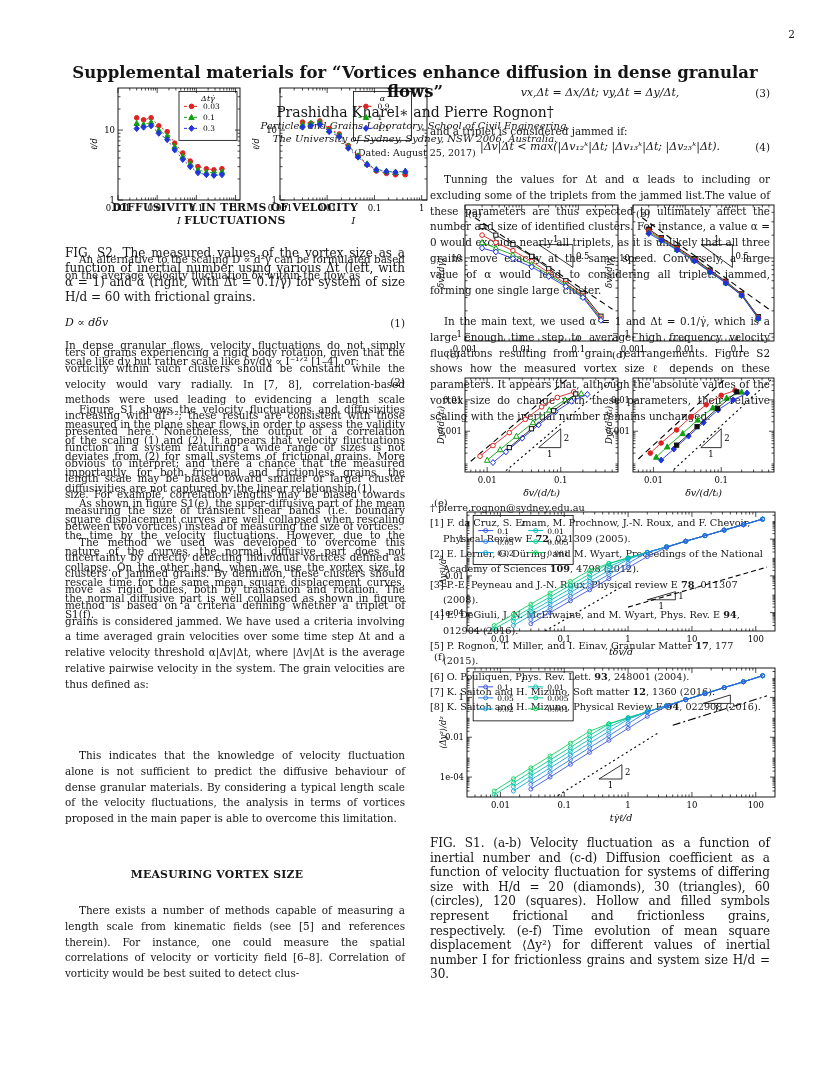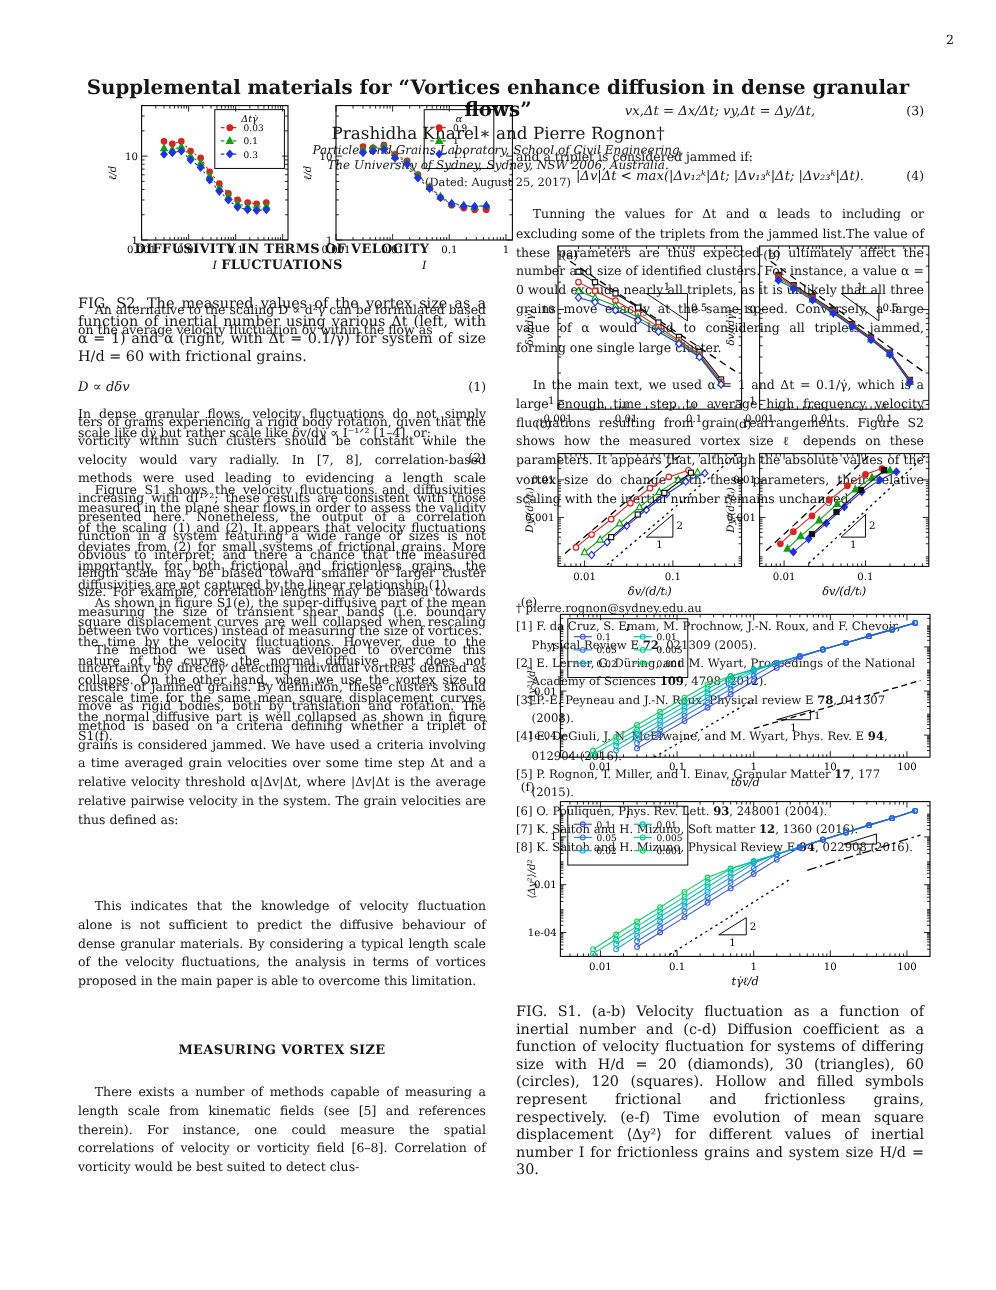--- a/index.html
+++ b/index.html
@@ -54,21 +54,21 @@
   <div class="just body-text ind">As shown in figure S1(e), the super-diffusive part of the mean square displacement curves are well collapsed when rescaling the time by the velocity fluctuations. However, due to the nature of the curves, the normal diffusive part does not collapse. On the other hand, when we use the vortex size to rescale time for the same mean square displacement curves, the normal diffusive part is well collapsed as shown in figure S1(f).</div>
 </div>
 
 <div class="abs" style="left:65px;top:345px;width:340px">
   <div class="just body-text">ters of grains experiencing a rigid body rotation, given that the vorticity within such clusters should be constant while the velocity would vary radially. In [7, 8], correlation-based methods were used leading to evidencing a length scale increasing with dI¹ᐟ²; these results are consistent with those presented here. Nonetheless, the output of a correlation function in a system featuring a wide range of sizes is not obvious to interpret; and there a chance that the measured length scale may be biased toward smaller or larger cluster size. For example, correlation lengths may be biased towards measuring the size of transient shear bands (i.e. boundary between two vortices) instead of measuring the size of vortices.</div>
   <div class="just body-text ind">The method we used was developed to overcome this uncertainty by directly detecting individual vortices defined as clusters of jammed grains. By definition, these clusters should move as rigid bodies, both by translation and rotation. The method is based on a criteria defining whether a triplet of grains is considered jammed. We have used a criteria involving a time averaged grain velocities over some time step Δt and a relative velocity threshold α|Δv|Δt, where |Δv|Δt is the average relative pairwise velocity in the system. The grain velocities are thus defined as:</div>
 </div>
 
 <div class="abs just body-text ind" style="left:65px;top:748px;width:340px">This indicates that the knowledge of velocity fluctuation alone is not sufficient to predict the diffusive behaviour of dense granular materials. By considering a typical length scale of the velocity fluctuations, the analysis in terms of vortices proposed in the main paper is able to overcome this limitation.</div>
 
-<div class="abs center heading" style="left:65px;top:868px;width:340px">MEASURING VORTEX SIZE</div>
+<div class="abs center heading" style="left:47px;top:868px;width:340px">MEASURING VORTEX SIZE</div>
 
 <div class="abs just body-text ind" style="left:65px;top:903px;width:340px">There exists a number of methods capable of measuring a length scale from kinematic fields (see [5] and references therein). For instance, one could measure the spatial correlations of velocity or vorticity field [6–8]. Correlation of vorticity would be best suited to detect clus-</div>
 
 <div class="eqrow" style="left:430px;top:86px;width:340px">
   <div class="center eq">vx,Δt = Δx/Δt; vy,Δt = Δy/Δt,</div>
   <div class="eqno">(3)</div>
 </div>
 <div class="abs body-text" style="left:430px;top:124px;width:340px">and a triplet is considered jammed if:</div>
 <div class="eqrow" style="left:430px;top:140px;width:340px">
   <div class="center eq">|Δv|Δt &lt; max(|Δv₁₂ᵏ|Δt; |Δv₁₃ᵏ|Δt; |Δv₂₃ᵏ|Δt).</div>

